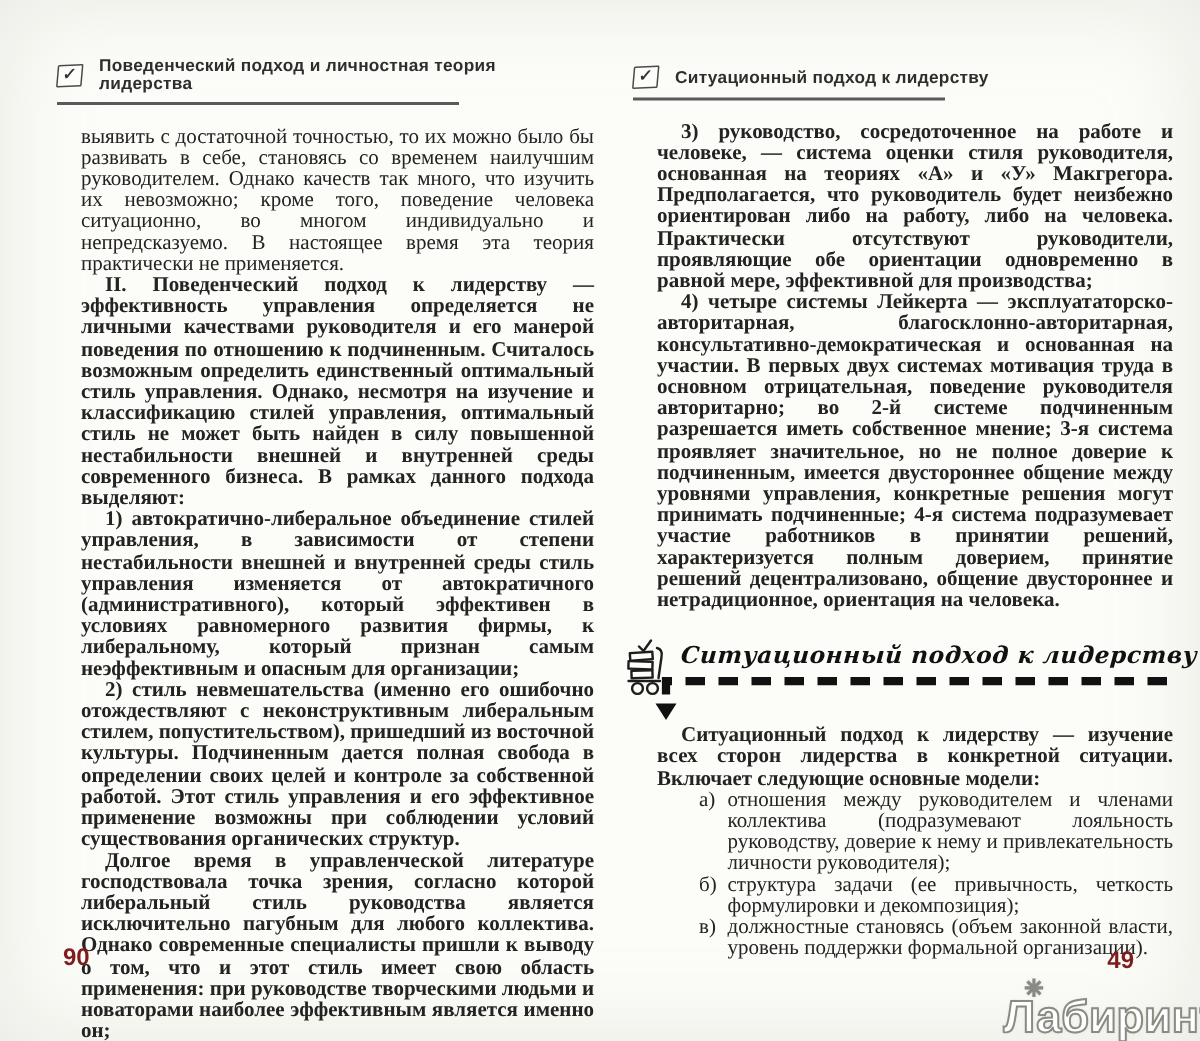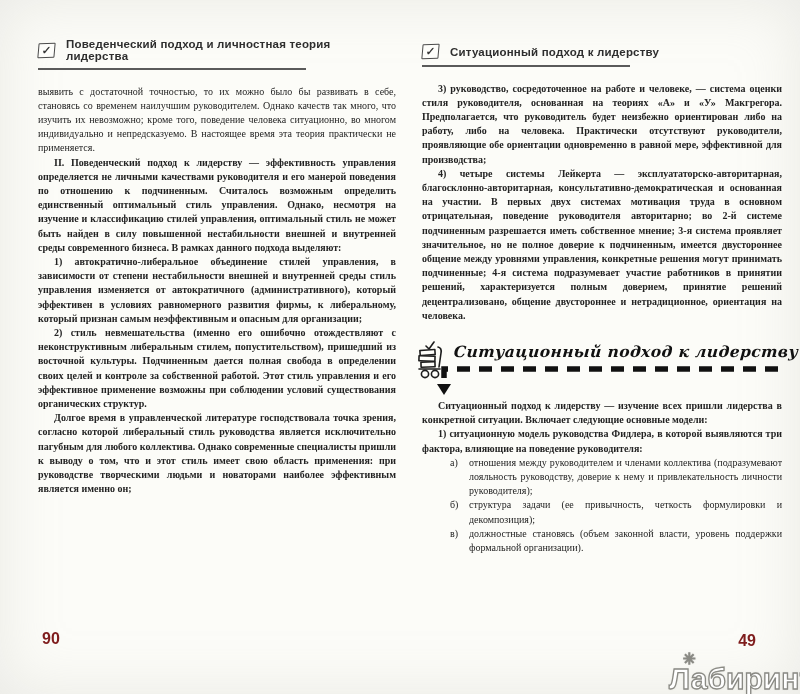--- a/index.html
+++ b/index.html
@@ -27,21 +27,21 @@
     width:15px;height:13px;border:1.6px solid #4a4a4a;border-radius:1px;
     display:flex;align-items:center;justify-content:center;flex:0 0 auto;
     transform:skewX(-7deg) rotate(-2deg);
     font-size:11px;line-height:1;color:#333;background:#fdfdfa;
   }
   .runrule{height:1.6px;background:#5a5a5a;margin-top:6px;}
   .page.left .runrule{width:268px;}
   .page.right .runrule{width:208px;}
 
   
-  .bodytext{margin-top:15px;font-size:10px;line-height:14.2px;text-align:justify;}
+  .bodytext{margin-top:15px;font-size:14px;line-height:14.2px;text-align:justify;margin-left:16px;}
   .bodytext p{margin:0;}
   .bodytext p.indent{text-indent:16px;font-weight:bold;}
 
   
   .section-head{position:relative;margin-top:16px;height:58px;}
   .cart-icon{position:absolute;left:-8px;top:2px;}
   .script-title{
     position:absolute;left:32px;top:3px;
     font-family:"DejaVu Serif", serif;font-style:italic;font-weight:bold;
     font-size:15.5px;letter-spacing:.4px;color:#111;transform:skewX(-4deg);
@@ -129,22 +129,21 @@
       </g>
     </svg>
     <span class="script-title">Ситуационный подход к лидерству</span>
     <svg class="dash-arrow" width="356" height="36" viewBox="0 0 356 36">
       <path d="M354 6 H 20 V 22" fill="none" stroke="#111" stroke-width="5.5" stroke-dasharray="13 9"></path>
       <polygon points="13,21 27,21 20,32" fill="#111"></polygon>
     </svg>
   </div>
 
   <div class="bodytext" style="margin-top:2px;">
-    <p class="indent">Ситуационный подход к лидерству — изучение всех пришли лидерства в конкретной ситуации. Включает следующие основные модели:</p>
-    <p class="indent fiedler"><span>1) </span><b>ситуационную модель руководства Фидлера</b><span>, в которой выявляются три фактора, влияющие на поведение руководителя:</span></p>
+    <p class="indent">Ситуационный подход к лидерству — изучение всех сторон лидерства в конкретной ситуации. Включает следующие основные модели:</p>
     <div class="sub-items">
       <div class="sub-item">
         <span class="sub-label">а)</span>
         <div class="sub-text">отношения между руководителем и членами коллектива (подразумевают лояльность руководству, доверие к нему и привлекательность личности руководителя);</div>
       </div>
       <div class="sub-item">
         <span class="sub-label">б)</span>
         <div class="sub-text">структура задачи (ее привычность, четкость формулировки и декомпозиция);</div>
       </div>
       <div class="sub-item">

